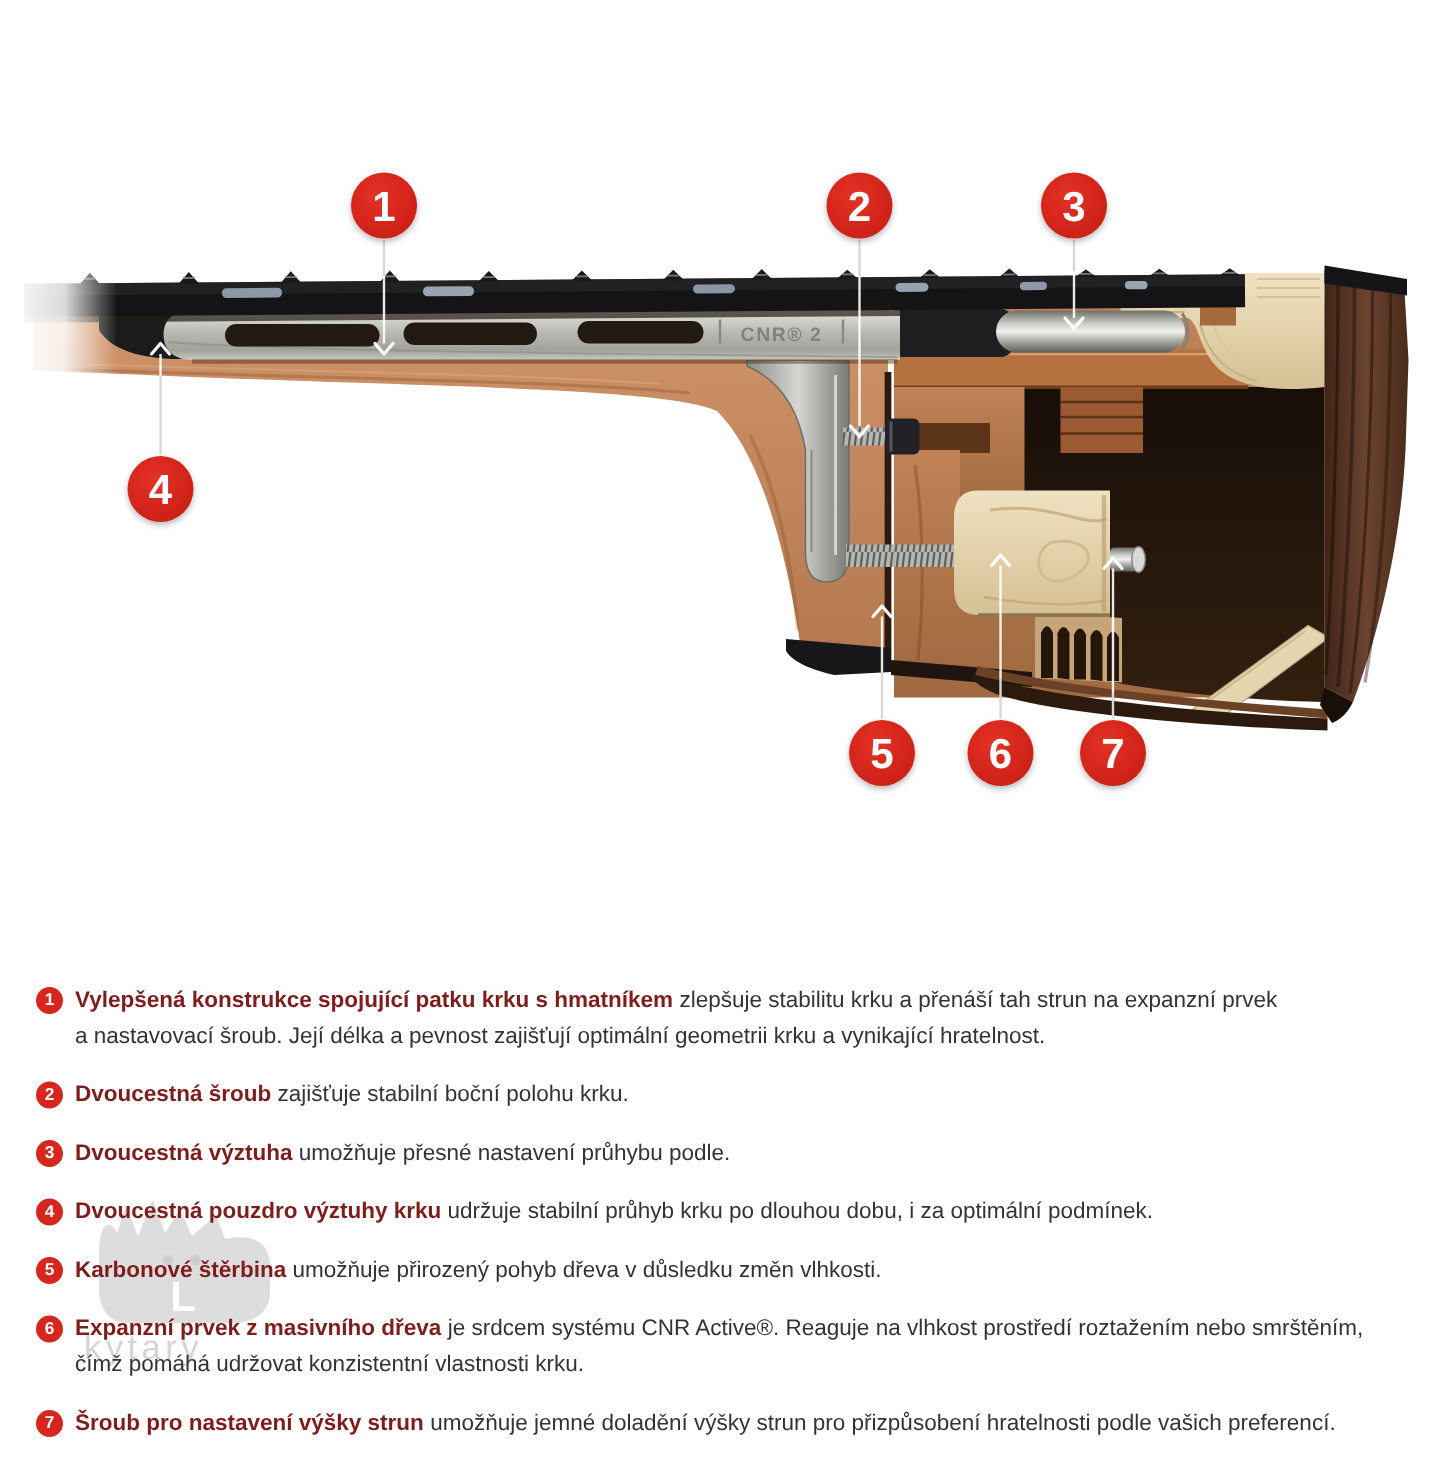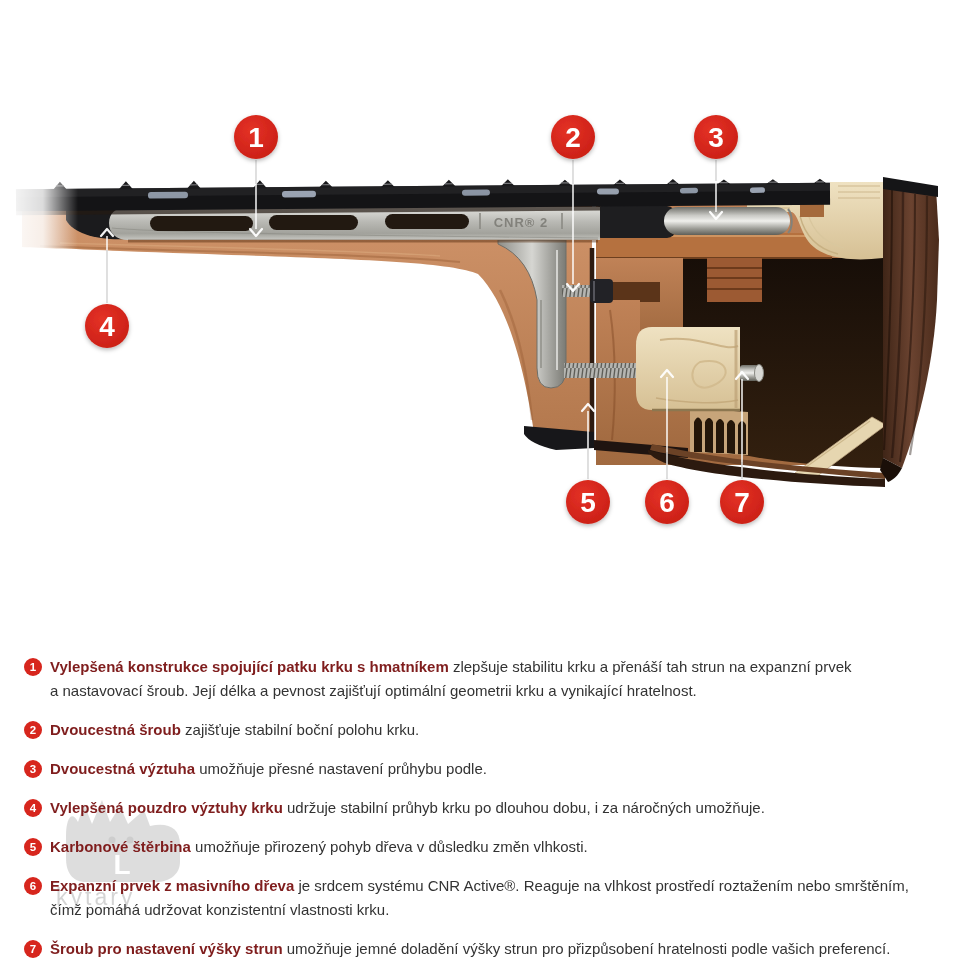--- a/index.html
+++ b/index.html
@@ -315,21 +315,21 @@
     <p><b>Dvoucestná šroub</b> <span class="t">zajišťuje stabilní boční polohu krku.</span></p>
   </div>
 
   <div class="legend-item">
     <span class="bullet"><span>3</span></span>
     <p><b>Dvoucestná výztuha</b> <span class="t">umožňuje přesné nastavení průhybu podle.</span></p>
   </div>
 
   <div class="legend-item">
     <span class="bullet"><span>4</span></span>
-    <p><b>Vylepšená pouzdro výztuhy krku</b> <span class="t">udržuje stabilní průhyb krku po dlouhou dobu, i za náročných umožňuje.</span></p>
+    <p><b>Dvoucestná pouzdro výztuhy krku</b> <span class="t">udržuje stabilní průhyb krku po dlouhou dobu, i za optimální podmínek.</span></p>
   </div>
 
   <div class="legend-item">
     <span class="bullet"><span>5</span></span>
     <p><b>Karbonové štěrbina</b> <span class="t">umožňuje přirozený pohyb dřeva v důsledku změn vlhkosti.</span></p>
   </div>
 
   <div class="legend-item">
     <span class="bullet"><span>6</span></span>
     <p><b>Expanzní prvek z masivního dřeva</b> <span class="t">je srdcem systému CNR Active®. Reaguje na vlhkost prostředí roztažením nebo smrštěním,

